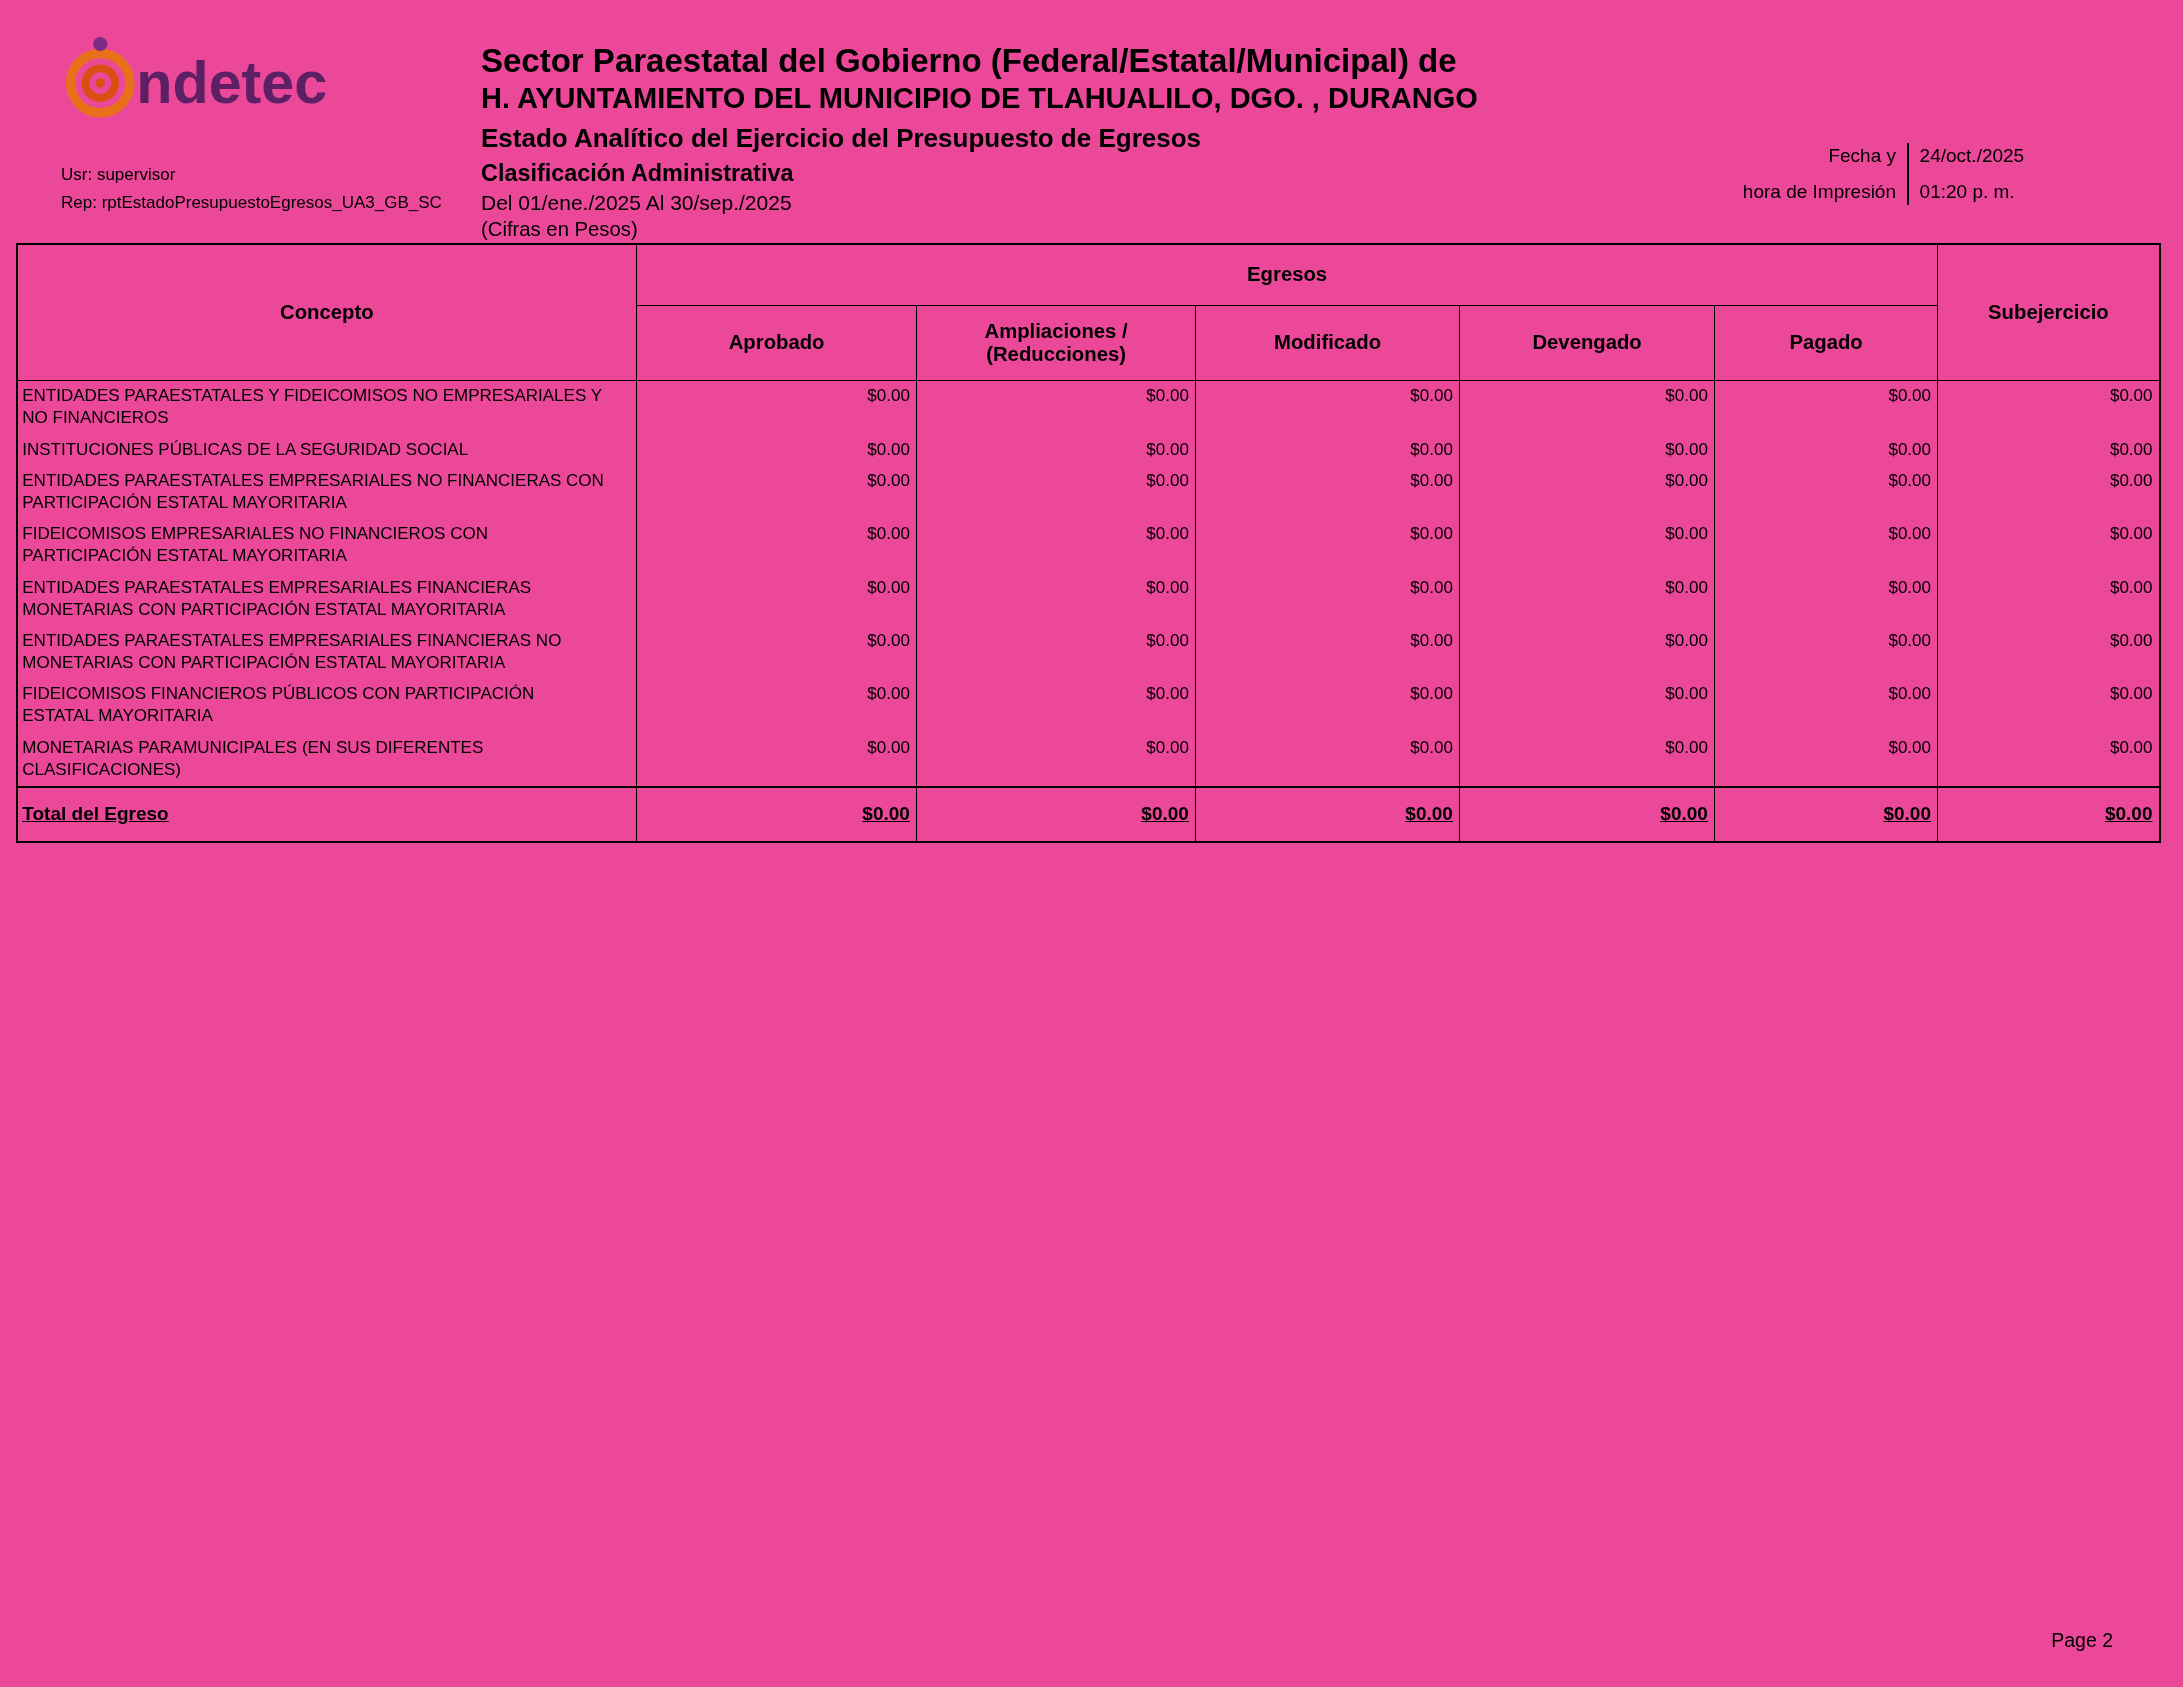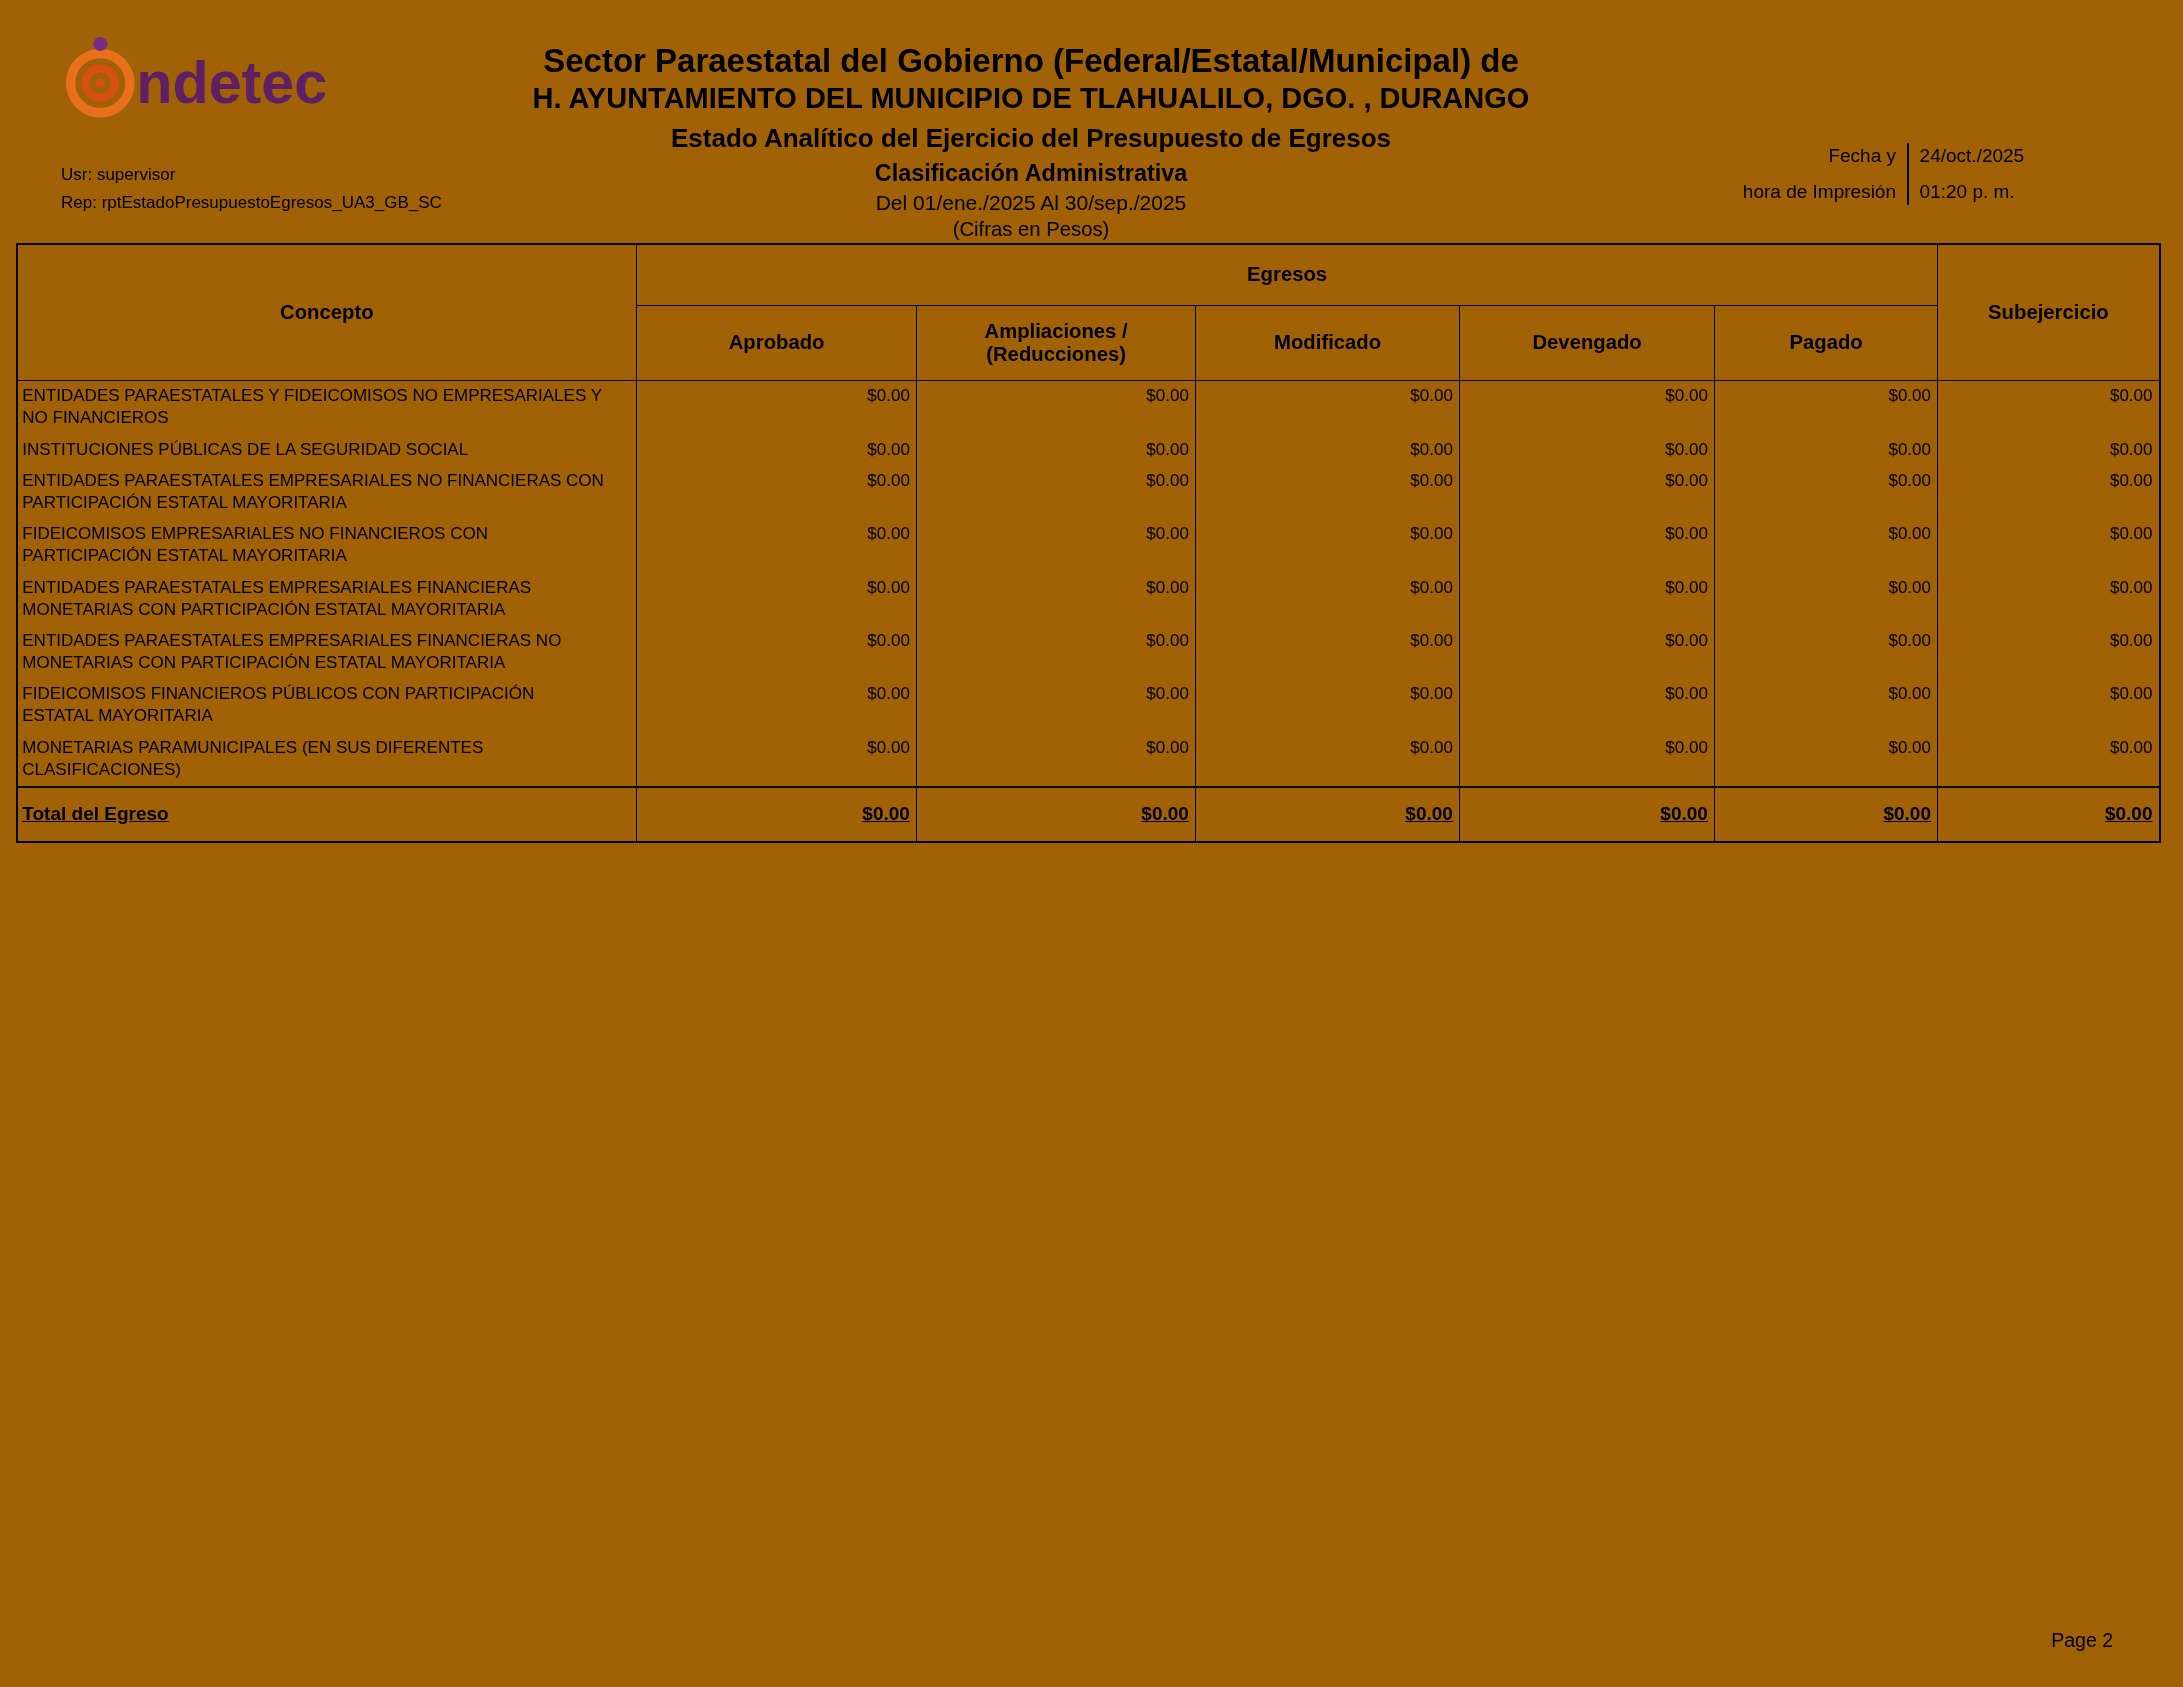--- a/index.html
+++ b/index.html
@@ -5,33 +5,32 @@
   html, body { margin: 0; padding: 0; }
   body {
     width: 2183px;
     height: 1687px;
     background: #ffffff;
     color: #000000;
     font-family: "Liberation Sans", sans-serif;
     position: relative;
     overflow: hidden;
   }
-  .page { position: absolute; inset: 0; background: #a16207; }
+  .page { position: absolute; inset: 0; background: #ec4899; }
 
   
   .logo { position: absolute; left: 55px; top: 33px; width: 281px; height: 94px; }
 
   .user-info {
     position: absolute; left: 61px; top: 161px;
     font-size: 17px; line-height: 28px; white-space: nowrap;
   }
 
   .titles {
-    position: absolute; left: 461px; top: 41px; width: 1140px;
-    text-align: center;
+    position: absolute; left: 481px; top: 41px; width: 1140px;
   }
   .t-sector { font-size: 33px; font-weight: bold; line-height: 39px; }
   .t-entity { font-size: 29px; font-weight: bold; line-height: 36px; }
   .t-name   { font-size: 26px; font-weight: bold; line-height: 34px; margin-top: 4.7px; }
   .t-class  { font-size: 23.4px; font-weight: bold; line-height: 31px; margin-top: 3.1px; }
   .t-period { font-size: 21px; line-height: 28px; }
   .t-units  { font-size: 20.3px; line-height: 25px; }
 
   .print-info {
     position: absolute; left: 1730px; top: 143px;

